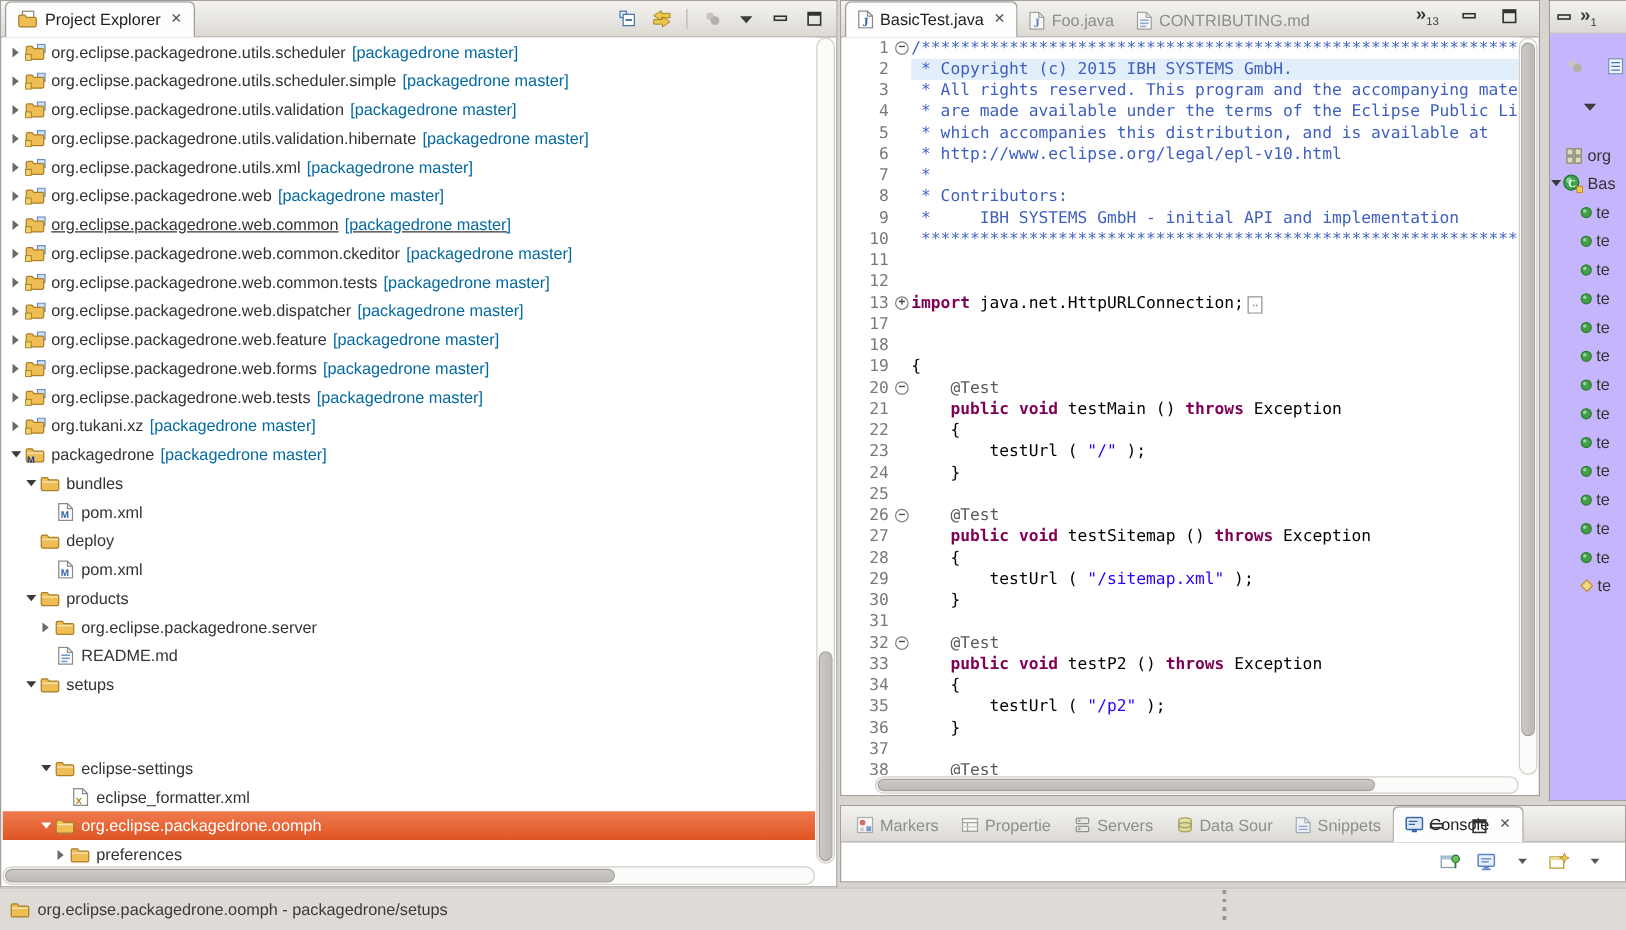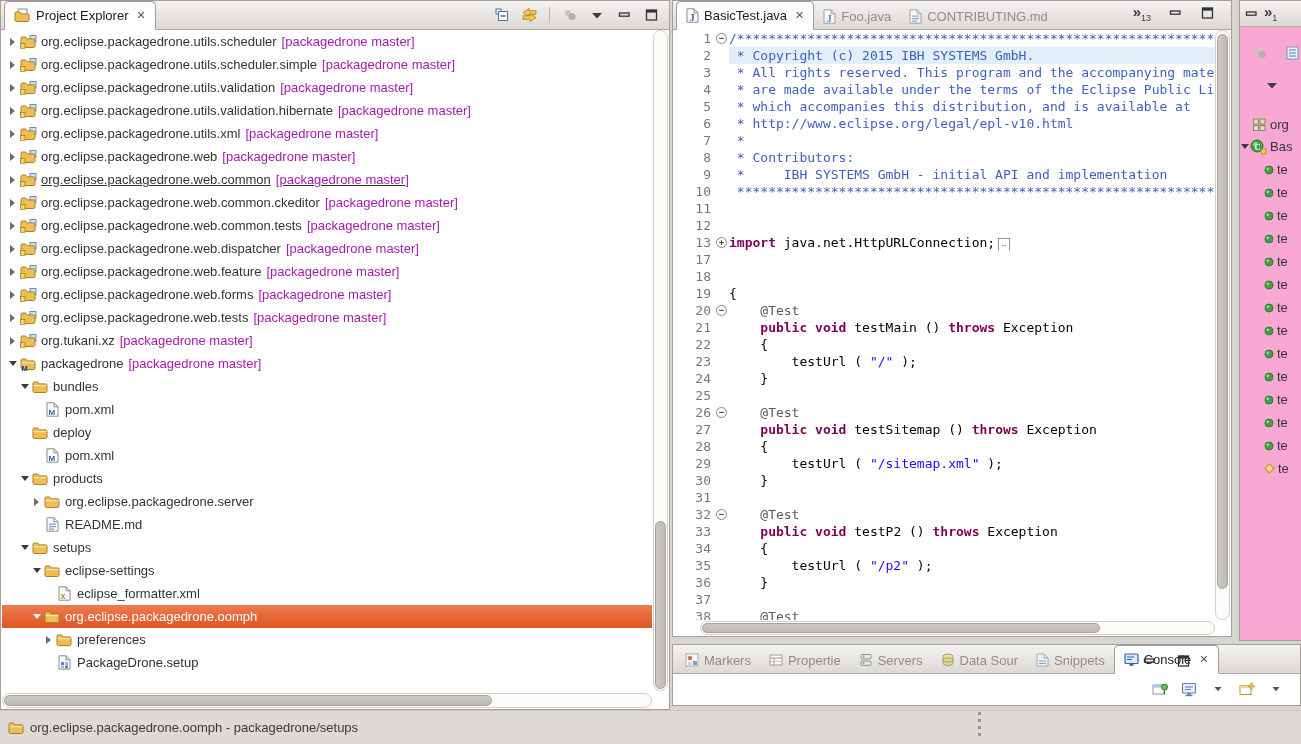--- a/index.html
+++ b/index.html
@@ -21,21 +21,21 @@
   .icn{display:inline-flex;align-items:center;justify-content:center;flex:none}
   .tbbtn{display:inline-flex;align-items:center;justify-content:center;width:20px;height:20px}
   .tbsep{width:1px;height:16px;background:#b9b5b0;margin:0 3px}
   .chev{font-weight:bold;color:#3c3c3c;font-size:15px;line-height:1}
   .chev sub{font-size:9px;font-weight:normal}
   .minmax{display:inline-flex;gap:12px;align-items:center}
   
   #pe-tree{position:absolute;left:1px;right:17px;top:29px;bottom:18px;overflow:hidden;background:#fff}
   .trow{display:flex;align-items:center;height:23px;white-space:nowrap}
   .trow .lbl{color:#333}
-  .trow .dec{color:#a21caf;margin-left:5px}
+  .trow .dec{color:#0369a1;margin-left:5px}
   .trow.sel{background:linear-gradient(#ef7a4e,#df5523);}
   .trow.sel .lbl{color:#fff}
   .exp{width:13px;flex:none;display:flex;justify-content:center}
   .tri-c{width:0;height:0;border-left:5px solid #6a6a6a;border-top:4px solid transparent;border-bottom:4px solid transparent}
   .tri-e{width:0;height:0;border-top:5px solid #3a3a3a;border-left:4px solid transparent;border-right:4px solid transparent}
   .trow.sel .tri-e{border-top-color:#fff}
   .trow .icn{width:18px;margin-right:4px}
   
   .sbtrack{position:absolute;background:#fbfbfa;border:1px solid #d2cfca;border-radius:8px;box-sizing:border-box}
   .sbthumb{position:absolute;background:linear-gradient(90deg,#cdcac5,#bdbab5);border:1px solid #a5a19c;border-radius:7px;box-sizing:border-box}
@@ -432,21 +432,21 @@
             <span class="tri-e"></span>
           </span>
           <span class="icn">
             <svg width="16" height="14" viewBox="0 0 16 14">
               <path d="M1 3.2C1 2.5 1.5 2 2.2 2h3.5l1.5 1.9h6.6c.7 0 1.2.5 1.2 1.2V11c0 .8-.5 1.5-1.3 1.5H2.3C1.5 12.5 1 11.8 1 11Z" fill="#eebd54" stroke="#aa7f28"></path>
               <path d="M1.6 5.6h12.8" stroke="#f8e2ab" stroke-width="1.3"></path>
             </svg>
           </span>
           <span class="lbl">setups</span>
         </div>
-        <div class="trow" style="padding-left: 28px;">
+        <div class="trow" style="padding-left: 28px; margin-top: 44px;">
           <span class="exp">
             <span class="tri-e"></span>
           </span>
           <span class="icn">
             <svg width="16" height="14" viewBox="0 0 16 14">
               <path d="M1 3.2C1 2.5 1.5 2 2.2 2h3.5l1.5 1.9h6.6c.7 0 1.2.5 1.2 1.2V11c0 .8-.5 1.5-1.3 1.5H2.3C1.5 12.5 1 11.8 1 11Z" fill="#eebd54" stroke="#aa7f28"></path>
               <path d="M1.6 5.6h12.8" stroke="#f8e2ab" stroke-width="1.3"></path>
             </svg>
           </span>
           <span class="lbl">eclipse-settings</span>
@@ -616,21 +616,21 @@
     <div id="outline-top">
       <span class="tbbtn" style="width:14px;height:14px">
           <span class="icn">
             <svg width="13" height="10" viewBox="0 0 13 10">
               <rect x="1.5" y="3" width="9.5" height="3.2" fill="none" stroke="#333" stroke-width="1.3"></rect>
             </svg>
           </span>
         </span>
       <span class="chev"><span>»</span><sub>1</sub></span>
     </div>
-    <div id="outline-body" style="position:absolute;left:0;right:0;top:26px;bottom:0;background:#f9a8d4;overflow:hidden">
+    <div id="outline-body" style="position:absolute;left:0;right:0;top:26px;bottom:0;background:#c4b5fd;overflow:hidden">
         <div style="position: absolute; top: 16px; left: 10px; display: flex; gap: 14px; align-items: center;">
           <span class="tbbtn">
             <span class="icn">
               <svg width="16" height="16" viewBox="0 0 16 16">
                 <circle cx="6" cy="6" r="3" fill="#c9c6c1"></circle>
                 <circle cx="10" cy="9.5" r="3.5" fill="#b3b0ab"></circle>
               </svg>
             </span>
           </span>
           <span class="tbbtn">

